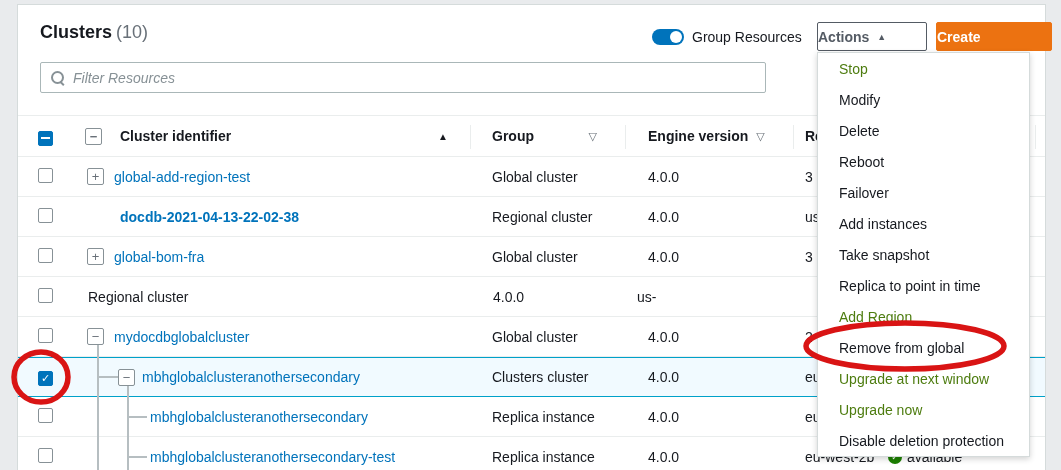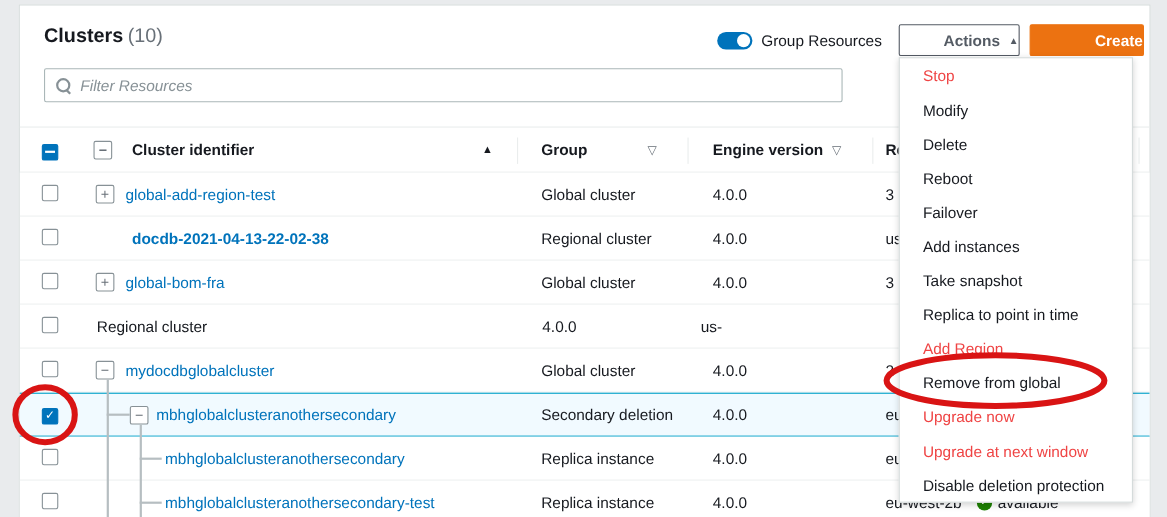--- a/index.html
+++ b/index.html
@@ -13,24 +13,24 @@
   
   .panel-title { position:absolute; left:22px; top:17px; font-size:18px; font-weight:700; color:#16191f; }
   .panel-title .count { font-weight:400; color:#687078; margin-left:4px; }
 
   .toggle { position:absolute; left:634px; top:24px; width:32px; height:16px; border-radius:8px;
             background:#0073bb; cursor:pointer; }
   .toggle .knob { position:absolute; right:2px; top:2px; width:12px; height:12px; border-radius:50%; background:#fff; }
   .toggle-label { position:absolute; left:674px; top:24px; font-size:14px; color:#16191f; line-height:16px; }
 
   .btn { position:absolute; top:17px; height:29px; font-size:14px; font-weight:700; text-align:center;
-         border-radius:2px; cursor:pointer; display:flex; align-items:center; justify-content:flex-end; }
+         border-radius:2px; cursor:pointer; display:flex; align-items:center; justify-content:flex-start; }
   .btn-actions { left:799px; width:110px; background:#fff; border:1px solid #545b64; color:#545b64; gap:8px; }
   .btn-actions .caret { font-size:9px; color:#545b64; }
-  .btn-create { left:918px; width:104px; background:#ec7211; border:1px solid #ec7211; color:#fff; }
+  .btn-create { left:918px; width:116px; background:#ec7211; border:1px solid #ec7211; color:#fff; }
 
   
   .filter { position:absolute; left:22px; top:57px; width:726px; height:31px; background:#fff;
             border:1px solid #aab7b8; border-radius:2px; display:flex; align-items:center; padding:0 10px; }
   .mag { position:relative; width:14px; height:14px; margin-right:8px; flex:none; }
   .mag::before { content:""; position:absolute; left:0; top:0; width:9px; height:9px;
                  border:2px solid #879196; border-radius:50%; }
   .mag::after { content:""; position:absolute; left:10px; top:10px; width:5px; height:2px;
                 background:#879196; transform:rotate(45deg); transform-origin:0 0; }
   .filter input { border:none; outline:none; flex:1; font-size:14px; font-family:inherit; color:#16191f; background:transparent; }
@@ -76,21 +76,21 @@
              display:inline-flex; align-items:center; justify-content:center; flex:none; }
 
   
   .tline { position:absolute; background:#b6bec1; z-index:3; pointer-events:none; }
 
   
   .menu { position:absolute; left:817px; top:52px; width:213px; z-index:10; background:#fff;
           border:1px solid #d5dbdb; box-shadow:0 2px 6px rgba(0,0,0,.18); padding:0; }
   .menu-item { height:31px; display:flex; align-items:center; padding-left:21px; font-size:14px;
                color:#16191f; cursor:pointer; white-space:nowrap; }
-  .menu-item.disabled { color:#ef4444; cursor:default; }
+  .menu-item.disabled { color:#4d7c0f; cursor:default; }
 
   
   .annot { position:absolute; left:0; top:0; z-index:20; pointer-events:none; }
 </style>
 </head>
 <body>
 
 <div class="screen">
   <div class="card">
 
@@ -195,21 +195,21 @@
     <div class="cell c-reg">2 r</div>
     <div class="cell c-status"></div>
   </div>
 
   <div class="row grid lvl1 has-exp selected">
     <div class="cell c-sel"><span class="cb checked"></span></div>
     <div class="cell c-id">
       <span class="exp minus">−</span>
       <a class="link">mbhglobalclusteranothersecondary</a>
     </div>
-    <div class="cell c-role">Secondary deletion</div>
+    <div class="cell c-role">Clusters cluster</div>
     <div class="cell c-eng">4.0.0</div>
     <div class="cell c-reg">eu-</div>
     <div class="cell c-status"></div>
   </div>
 
   <div class="row grid lvl2 no-exp">
     <div class="cell c-sel"><span class="cb"></span></div>
     <div class="cell c-id">
 
       <a class="link">mbhglobalclusteranothersecondary</a>
@@ -248,22 +248,22 @@
       <div class="menu-item disabled">Stop</div>
       <div class="menu-item">Modify</div>
       <div class="menu-item">Delete</div>
       <div class="menu-item">Reboot</div>
       <div class="menu-item">Failover</div>
       <div class="menu-item">Add instances</div>
       <div class="menu-item">Take snapshot</div>
       <div class="menu-item">Replica to point in time</div>
       <div class="menu-item disabled">Add Region</div>
       <div class="menu-item">Remove from global</div>
+      <div class="menu-item disabled">Upgrade at next window</div>
       <div class="menu-item disabled">Upgrade now</div>
-      <div class="menu-item disabled">Upgrade at next window</div>
       <div class="menu-item">Disable deletion protection</div>
     </div>
 
   <svg class="annot" width="1061" height="470" viewBox="0 0 1061 470">
     <ellipse cx="41" cy="377" rx="27" ry="25" fill="none" stroke="#d91414" stroke-width="5.5"></ellipse>
     <ellipse cx="905" cy="346" rx="99" ry="23" fill="none" stroke="#d91414" stroke-width="5.5"></ellipse>
   </svg>
 </div>
 
 </body></html>

